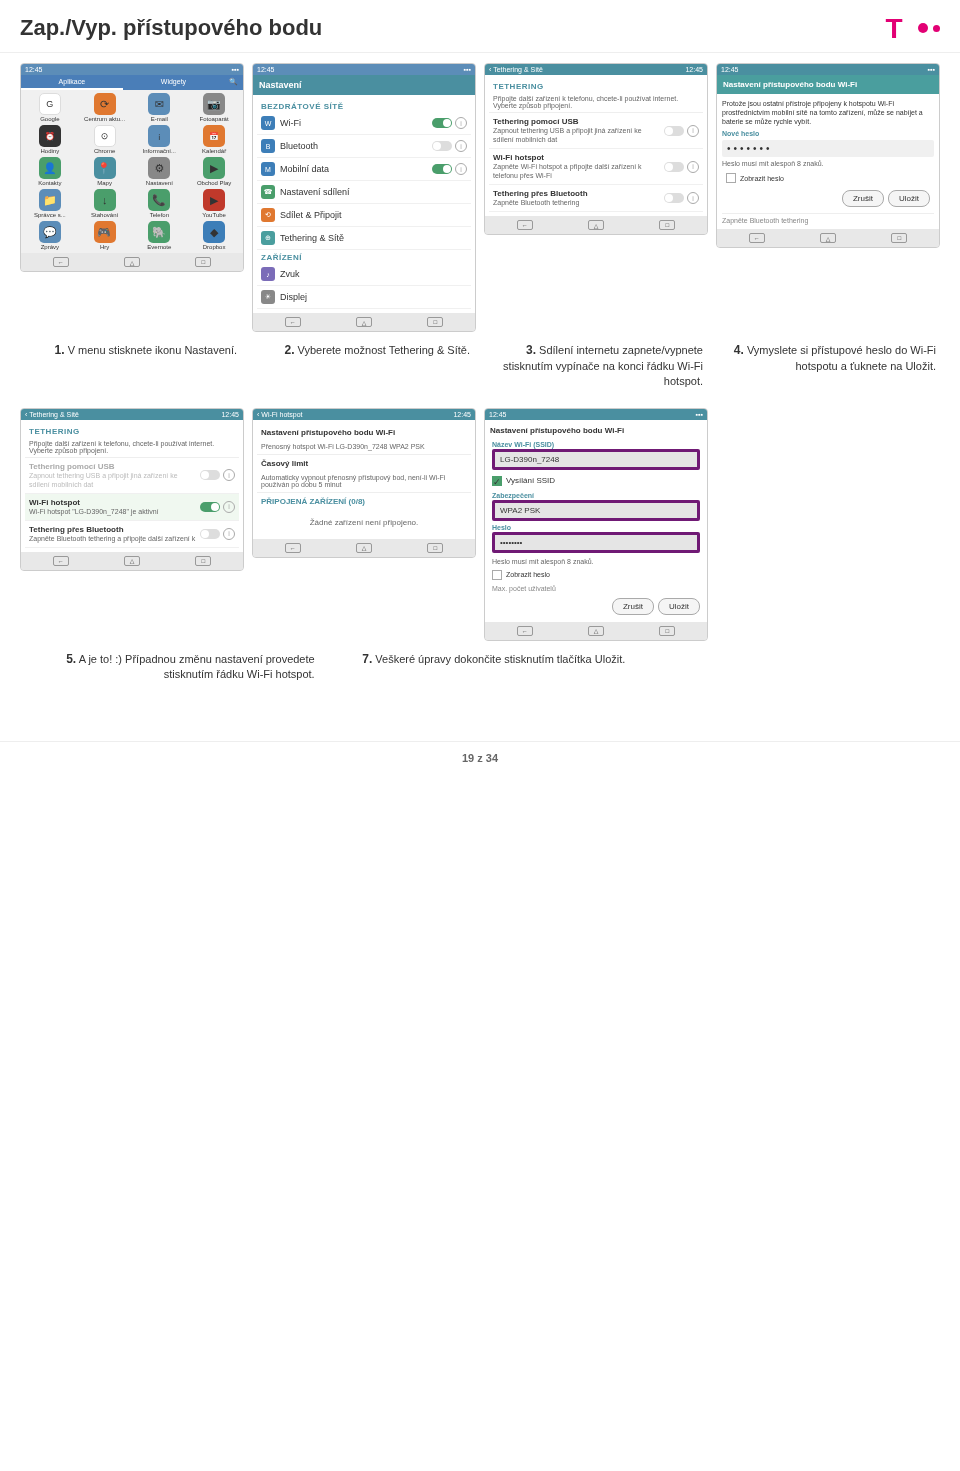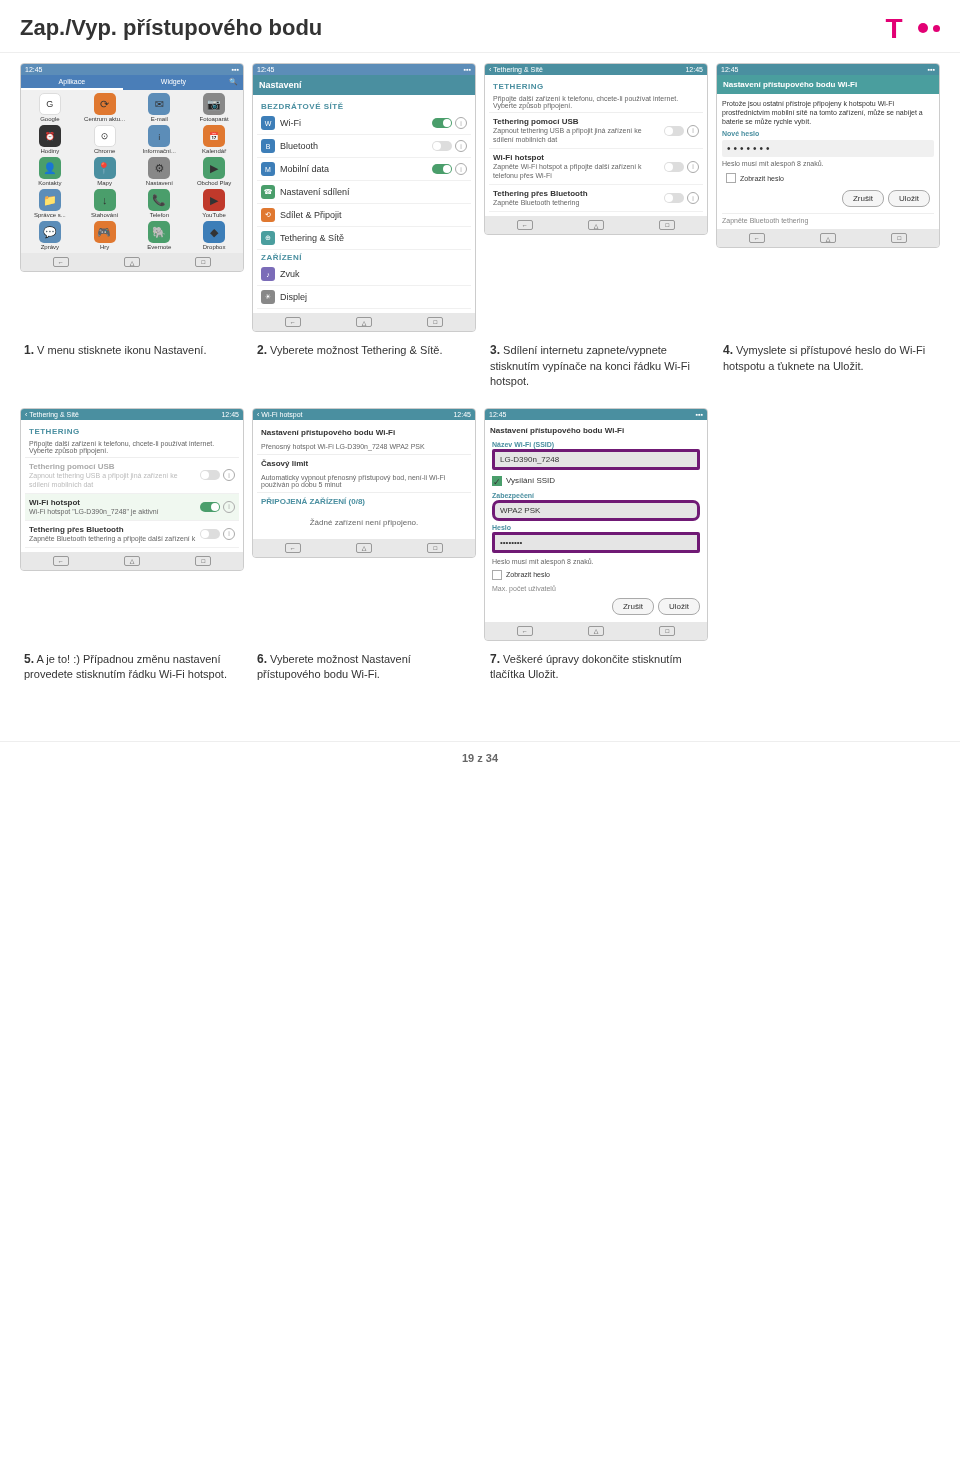--- a/index.html
+++ b/index.html
@@ -199,20 +199,21 @@
       font-weight: bold;
       font-size: 12px;
     }
 
     
     .descriptions-row {
       display: flex;
       gap: 12px;
       margin-top: 4px;
       margin-bottom: 16px;
+      text-align: right;
     }
     .desc-block {
       flex: 1;
       font-size: 11px;
       color: #333;
       line-height: 1.4;
       padding: 2px 4px;
     }
 
     
@@ -683,21 +684,21 @@
           <div class="settings-field">
             <div class="settings-field-label">Název Wi-Fi (SSID)</div>
             <div class="settings-field-value">LG-D390n_7248</div>
           </div>
           <div class="settings-checkbox-row">
             <div class="settings-checkbox" style="background:#4a9e6b;border-color:#4a9e6b;">✓</div>
             <span style="font-size:8px;">Vysílání SSID</span>
           </div>
           <div class="settings-field">
             <div class="settings-field-label">Zabezpečení</div>
-            <div class="settings-field-value" style="display:flex;justify-content:space-between;align-items:center;border-radius:7px;">WPA2 PSK</div>
+            <div class="settings-field-value" style="display:flex;justify-content:space-between;align-items:center;">WPA2 PSK</div>
           </div>
           <div class="settings-field">
             <div class="settings-field-label">Heslo</div>
             <div class="settings-field-value">••••••••</div>
           </div>
           <div style="font-size:7px;color:#666;padding:2px 4px;">Heslo musí mít alespoň 8 znaků.</div>
           <div class="settings-checkbox-row">
             <div class="settings-checkbox"></div>
             <span style="font-size:7px;">Zobrazit heslo</span>
           </div>
@@ -717,24 +718,20 @@
 
     <div class="screenshot-block" style="visibility:hidden;"></div>
   </div>
 
   <div class="descriptions-row">
     <div class="desc-block">
       <span class="step-num">5.</span>
       <span>A je to! :) Případnou změnu nastavení provedete stisknutím řádku Wi-Fi hotspot.</span>
     </div>
     <div class="desc-block">
-      <span class="step-num">6.</span>
-      <span>Vyberete možnost Nastavení přístupového bodu Wi-Fi.</span>
-    </div>
-    <div class="desc-block">
       <span class="step-num">7.</span>
       <span>Veškeré úpravy dokončite stisknutím tlačítka Uložit.</span>
     </div>
     <div class="desc-block" style="visibility:hidden;"></div>
   </div>
 
 </div>
 
 <div class="page-footer">
   <span>19 z 34</span>

